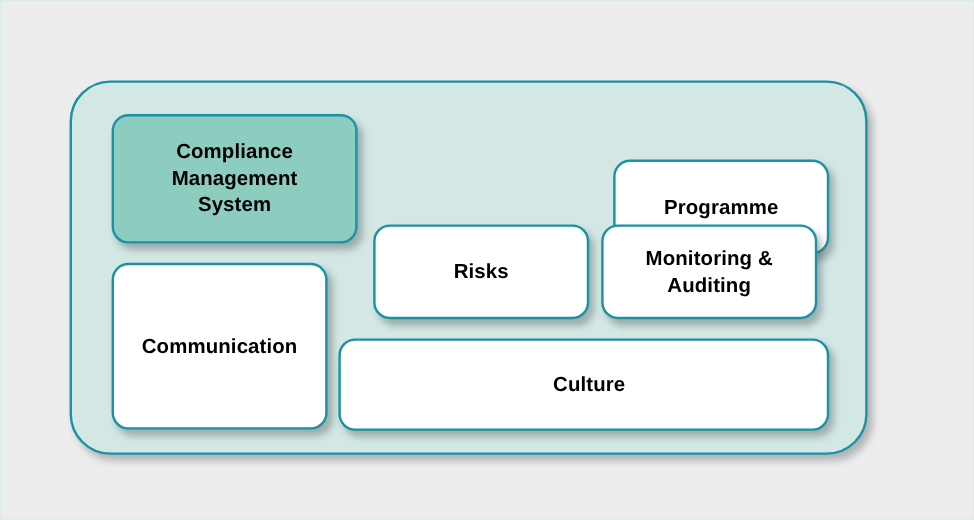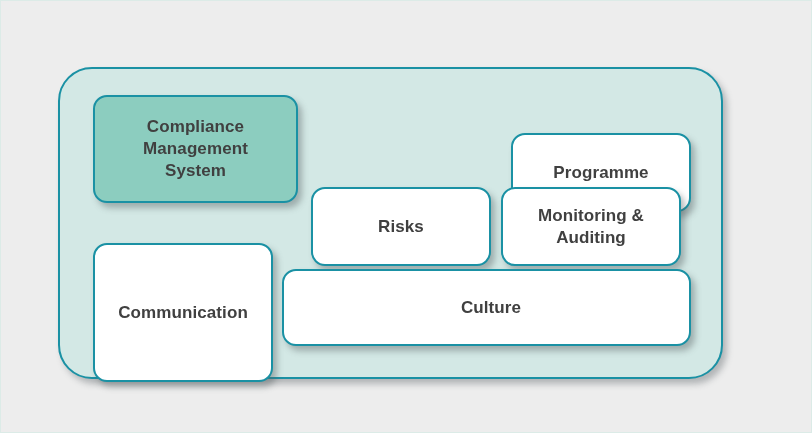--- a/index.html
+++ b/index.html
@@ -42,39 +42,39 @@
     position: absolute;
     box-sizing: border-box;
     background: #ffffff;
     border: 2px solid #1a91a4;
     border-radius: 14px;
     box-shadow: 4px 5px 6px rgba(84, 92, 96, 0.42);
     display: flex;
     align-items: center;
     justify-content: center;
     text-align: center;
-    color: #404040;
+    color: #000000;
     font-weight: bold;
     font-size: 17px;
     line-height: 1.28;
     letter-spacing: 0.1px;
     padding: 2px 6px;
   }
 
   .node.accent {
     background: #8ccdbf;
   }
 
   
   #node-cms            { left: 90px;  top: 92px;  width: 205px; height: 108px; }
   #node-goals          { left: 308px; top: 92px;  width: 180px; height: 79px;  }
   #node-programme      { left: 508px; top: 92px;  width: 180px; height: 79px; margin-top: 38px;  }
   #node-risks          { left: 308px; top: 184px; width: 180px; height: 79px; justify-content: center;  }
   #node-monitoring     { left: 508px; top: 184px; width: 180px; height: 79px;  }
-  #node-communication  { left: 90px;  top: 216px; width: 180px; height: 139px; margin-top: 24px; }
+  #node-communication  { left: 90px;  top: 216px; width: 180px; height: 139px; }
   #node-culture        { left: 279px; top: 279px; width: 409px; height: 77px;  }
 
   .node-label {
     display: block;
     white-space: pre-line;
   }
 </style>
 </head>
 <body>
 
@@ -99,18 +99,18 @@
 
     <div class="node" id="node-monitoring" style="left:441px; top:118px;">
       <span class="node-label">Monitoring  &amp;
 Auditing</span>
     </div>
 
     <div class="node" id="node-communication" style="left:33px; top:150px;">
       <span class="node-label">Communication</span>
     </div>
 
-    <div class="node" id="node-culture" style="left:222px; top:200px;padding-left:15px;">
+    <div class="node" id="node-culture" style="left:222px; top:213px;padding-left:15px;">
       <span class="node-label">Culture</span>
     </div>
 
   </div>
 </div>
 
 </body></html>

